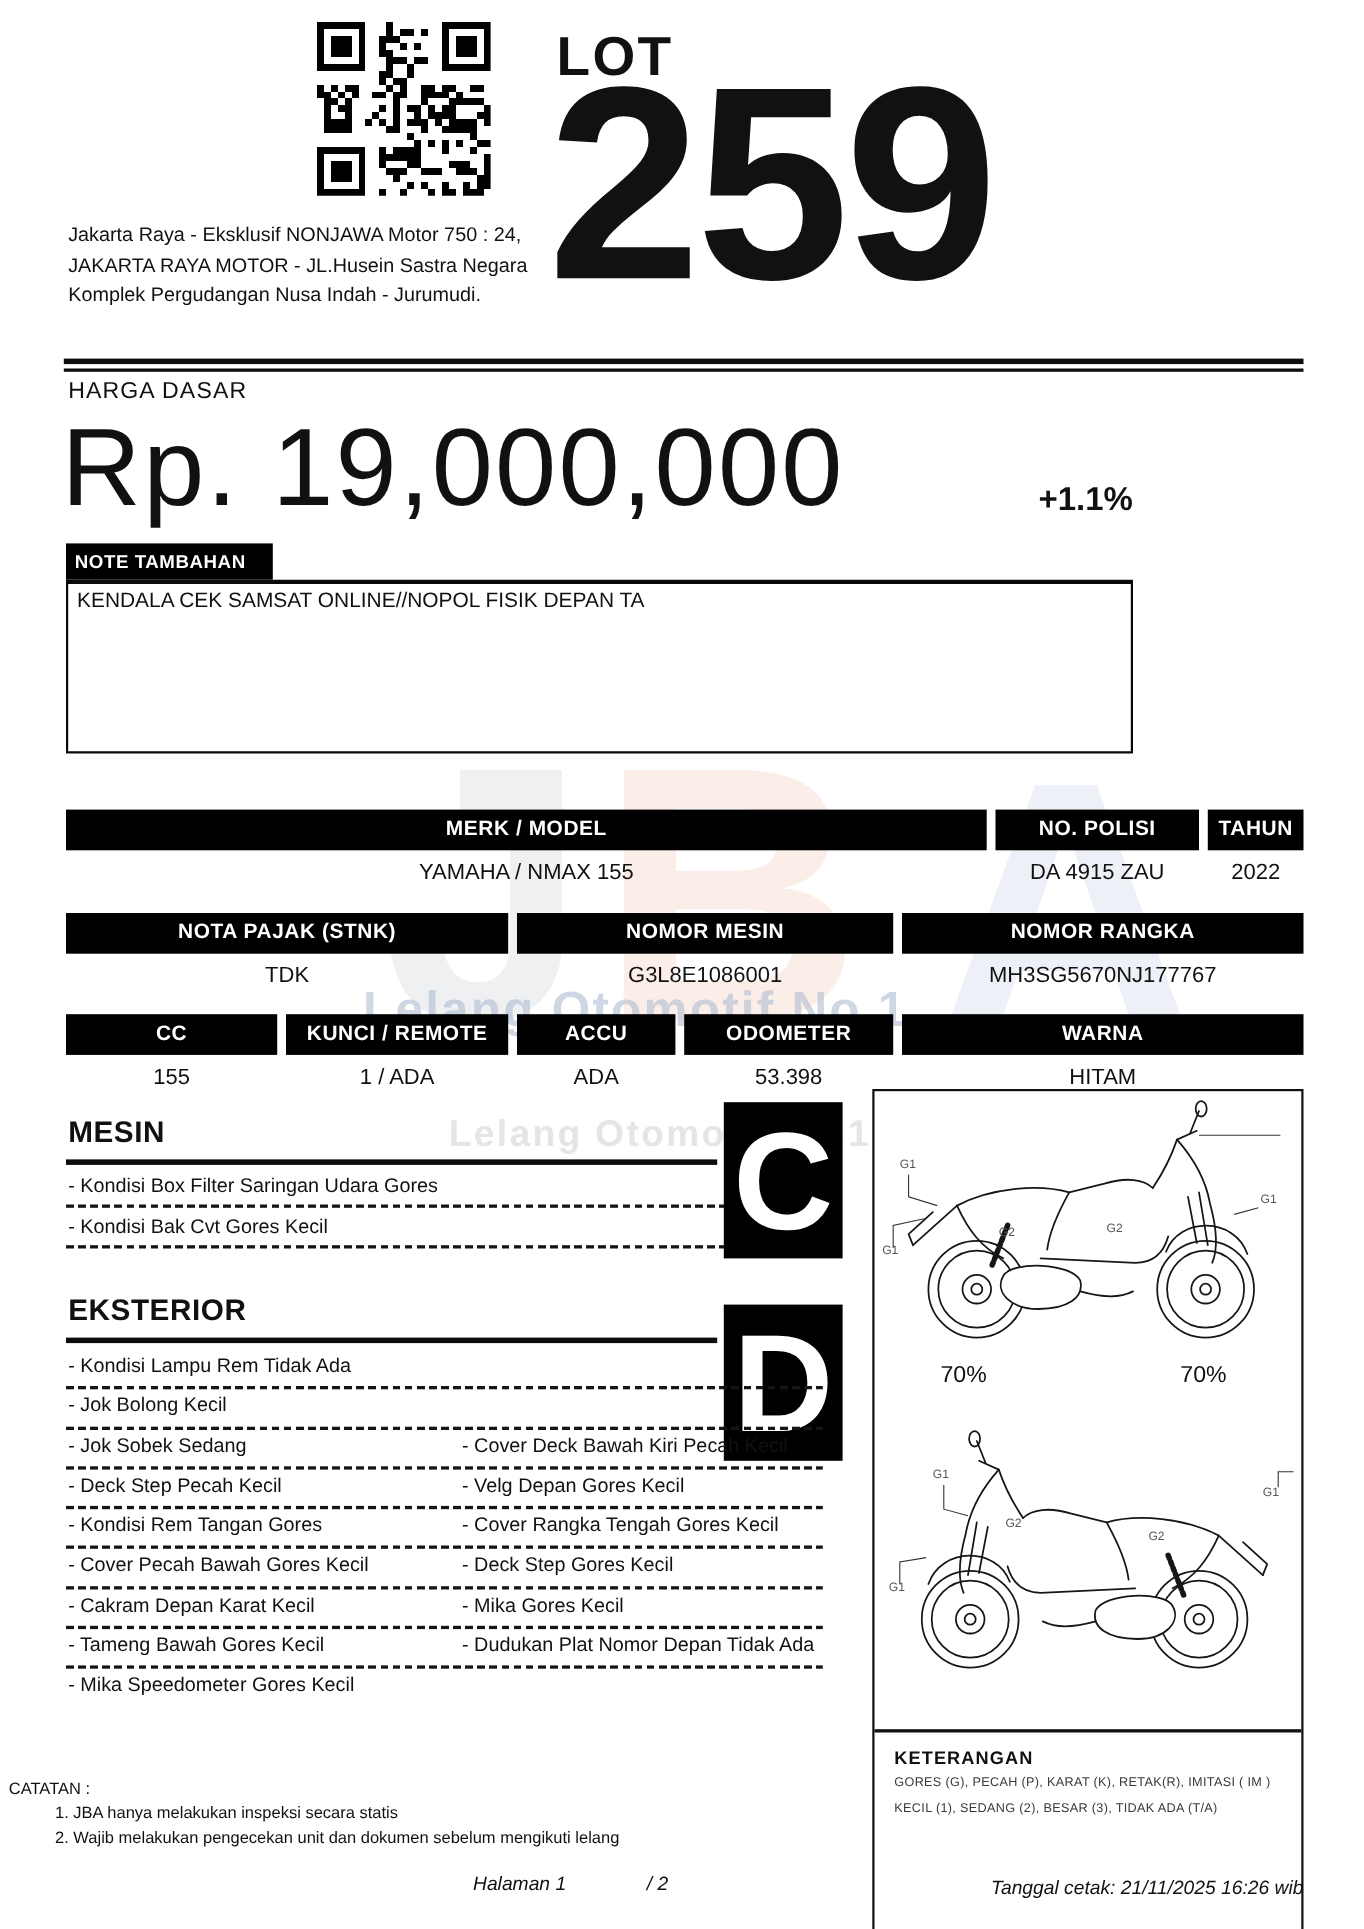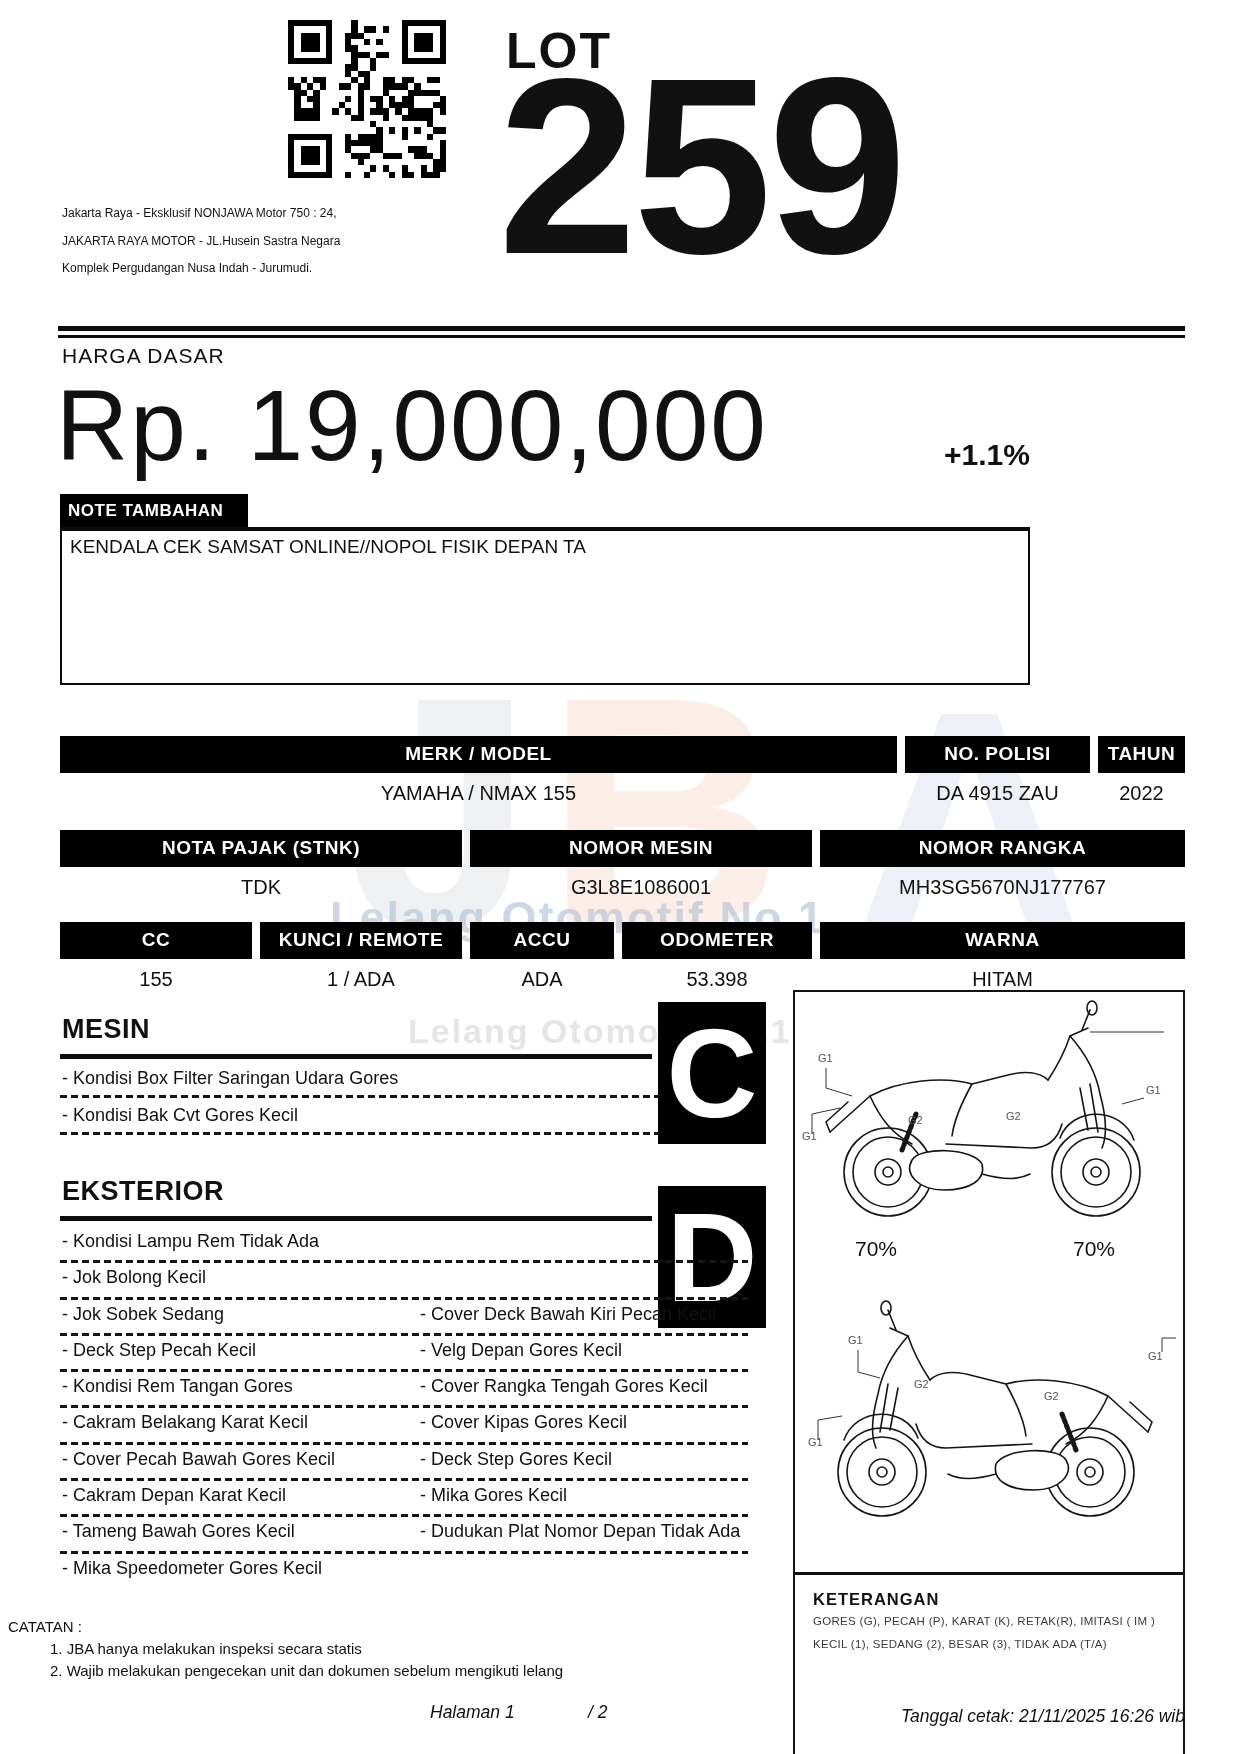--- a/index.html
+++ b/index.html
@@ -14,21 +14,21 @@
   #watermark { position:absolute; inset:0; z-index:1; pointer-events:none; }
   .wm-letter { position:absolute; font-weight:bold; font-size:330px; line-height:1; opacity:.28; }
   .wm-text { position:absolute; font-weight:bold; opacity:.55; letter-spacing:2px; }
 
   .content { position:absolute; inset:0; z-index:2; }
 
   
   #qr { width:158px; height:158px; left:288px; top:20px; }
   #lot-label { left:506px; top:22px; font-size:50px; font-weight:bold; letter-spacing:2px; }
   #lot-number { left:498px; top:52px; font-size:250px; font-weight:bold; line-height:.92; letter-spacing:-4px; }
-  #address { left:62px; top:200px; font-size:12px; line-height:27.5px; }
+  #address { left:62px; top:200px; font-size:18px; line-height:27.5px; }
 
   #double-rule { left:58px; top:326px; width:1127px; height:12px;
     border-top:5px solid #0d0d0d; border-bottom:3px solid #0d0d0d; }
 
   #harga-label { left:62px; top:344px; font-size:21px; letter-spacing:1px; }
   #price-value { left:56px; top:368px; font-size:100px; font-weight:400; letter-spacing:2px; }
   #price-change { left:944px; top:438px; font-size:30px; font-weight:bold; }
 
   #note-label { left:60px; top:494px; width:188px; height:33px; background:#000; color:#fff;
     font-size:17px; font-weight:bold; line-height:33px; padding-left:8px; letter-spacing:.5px; }
@@ -376,25 +376,20 @@
       <span class="li item-text">- Deck Step Pecah Kecil</span>
       <span class="ri item-text">- Velg Depan Gores Kecil</span>
       <div class="dot dotline"></div>
     </div>
     <div class="x-row">
       <span class="li item-text">- Kondisi Rem Tangan Gores</span>
       <span class="ri item-text">- Cover Rangka Tengah Gores Kecil</span>
       <div class="dot dotline"></div>
     </div>
     <div class="x-row">
-      <span class="li item-text">- Cakram Belakang Karat Kecil</span>
-      <span class="ri item-text">- Cover Kipas Gores Kecil</span>
-      <div class="dot dotline"></div>
-    </div>
-    <div class="x-row">
       <span class="li item-text">- Cover Pecah Bawah Gores Kecil</span>
       <span class="ri item-text">- Deck Step Gores Kecil</span>
       <div class="dot dotline"></div>
     </div>
     <div class="x-row">
       <span class="li item-text">- Cakram Depan Karat Kecil</span>
       <span class="ri item-text">- Mika Gores Kecil</span>
       <div class="dot dotline"></div>
     </div>
     <div class="x-row">

